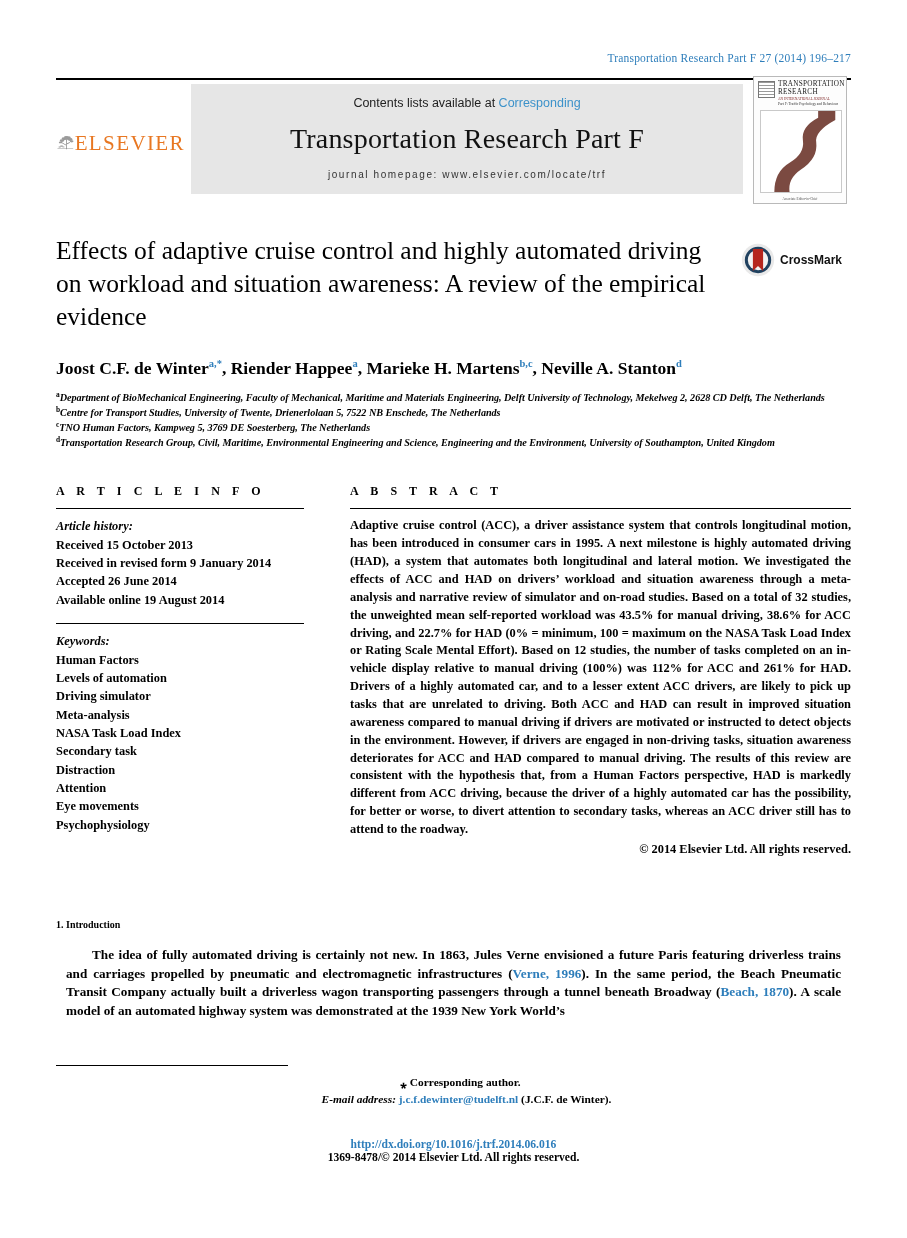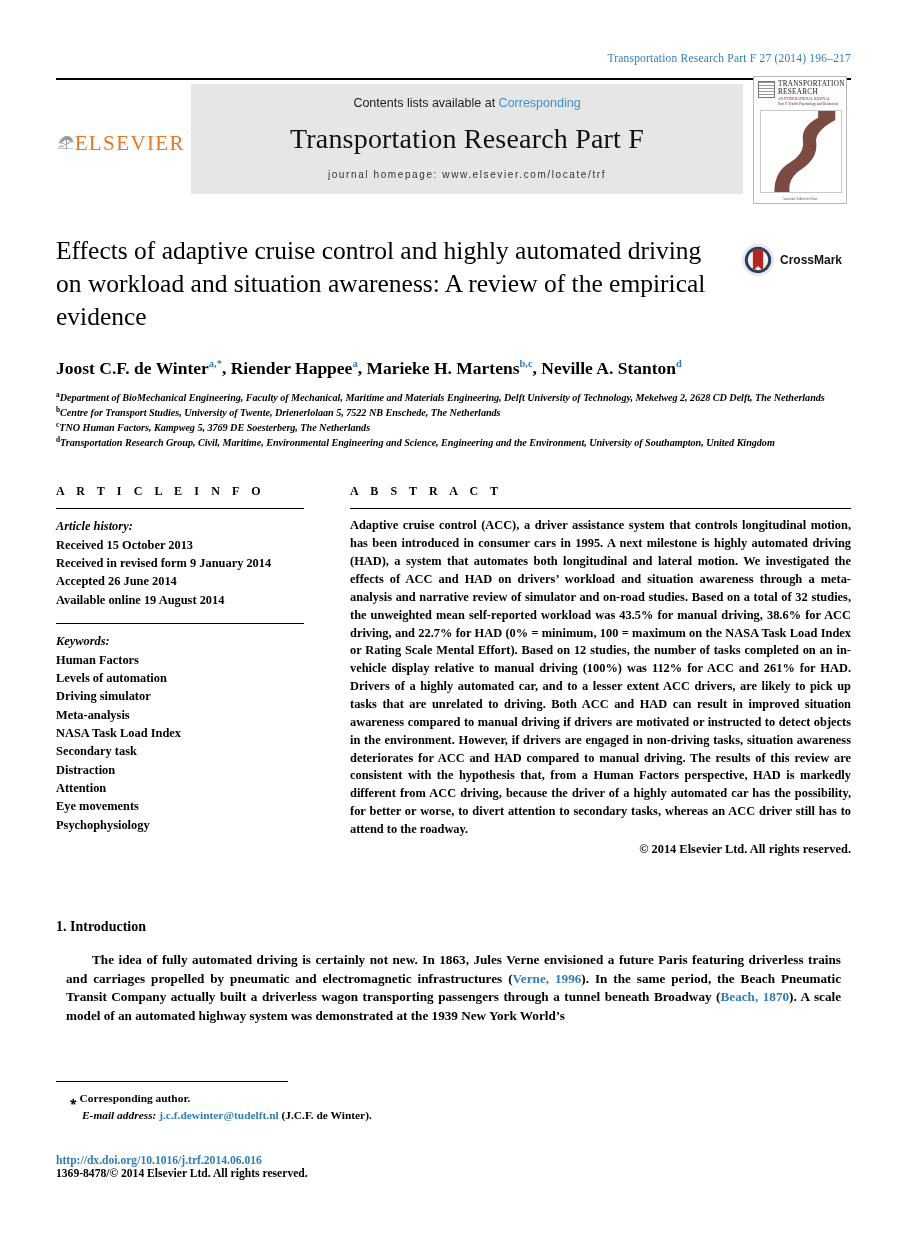--- a/index.html
+++ b/index.html
@@ -174,36 +174,36 @@
     font-size: 12.4px;
     text-align: right;
     margin-top: 3px;
   }
 
   
   .body-sec { margin-top: 62px; }
   h2.sec-title {
     font-family: "Liberation Serif", serif;
     font-weight: bold;
-    font-size: 14px;
+    font-size: 10px;
     margin: 0 0 16px 0;
   }
   p.body-par {
     font-family: "Liberation Serif", serif;
     font-weight: bold;
     font-size: 13.2px;
     line-height: 1.42;
     text-align: justify;
     margin: 10px;
     text-indent: 26px;
   }
   a.cite { color: #2E7EBB; text-decoration: none; }
 
   
-  .footer { position: absolute; left: 56px; right: 56px; bottom: 58px; }
+  .footer { position: absolute; left: 56px; right: 56px; bottom: 74px; text-align: center; }
   .foot-rule { border-top: 1px solid #000; width: 232px; margin-bottom: 8px; }
   .foot-line {
     font-family: "Liberation Serif", serif;
     font-weight: bold;
     font-size: 11.4px;
     line-height: 1.45;
   }
   .foot-ind { padding-left: 14px; }
   .foot-label { font-style: italic; margin-top: 20px; }
   .foot-star { font-size: 12px; }

